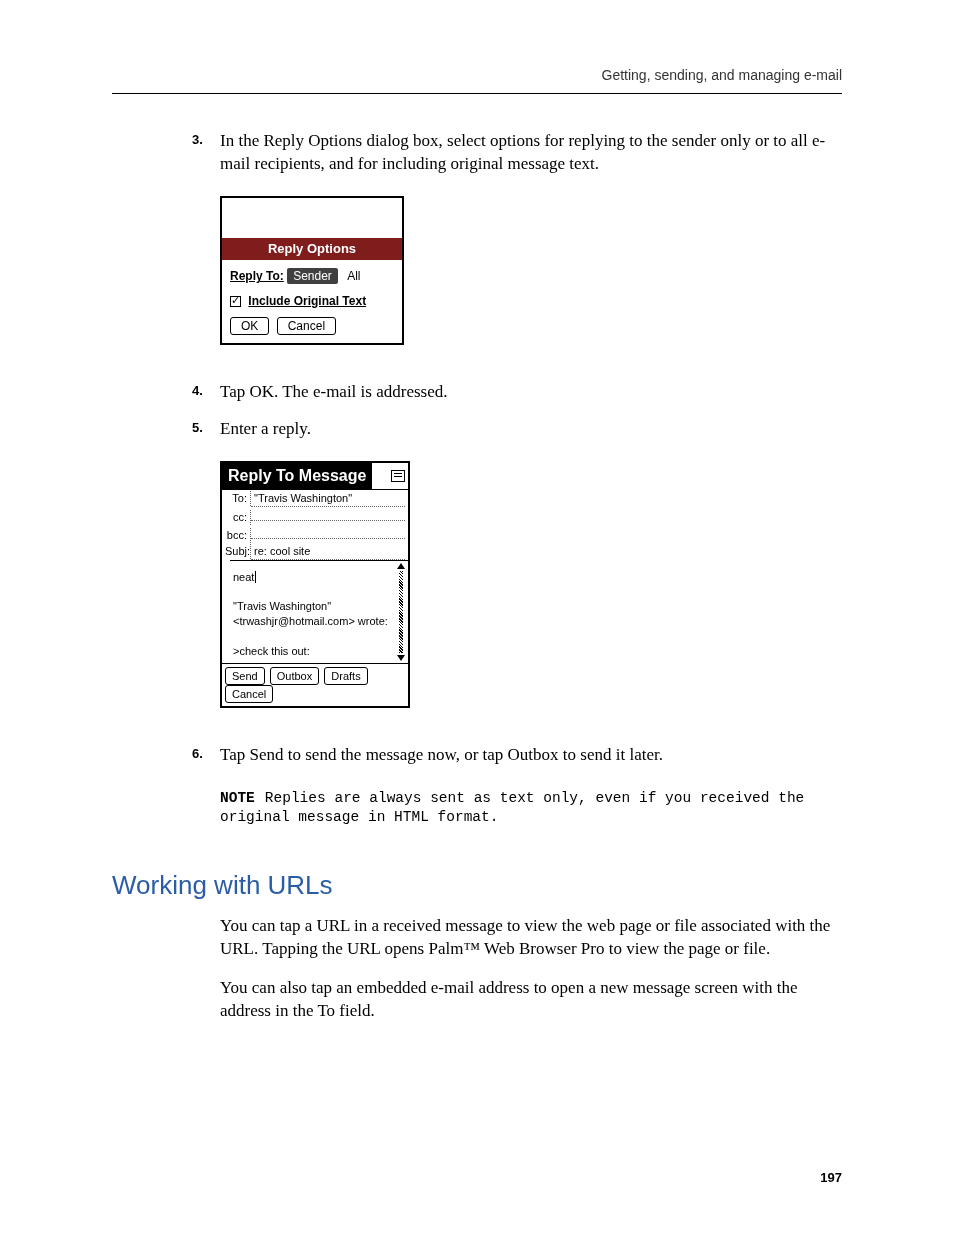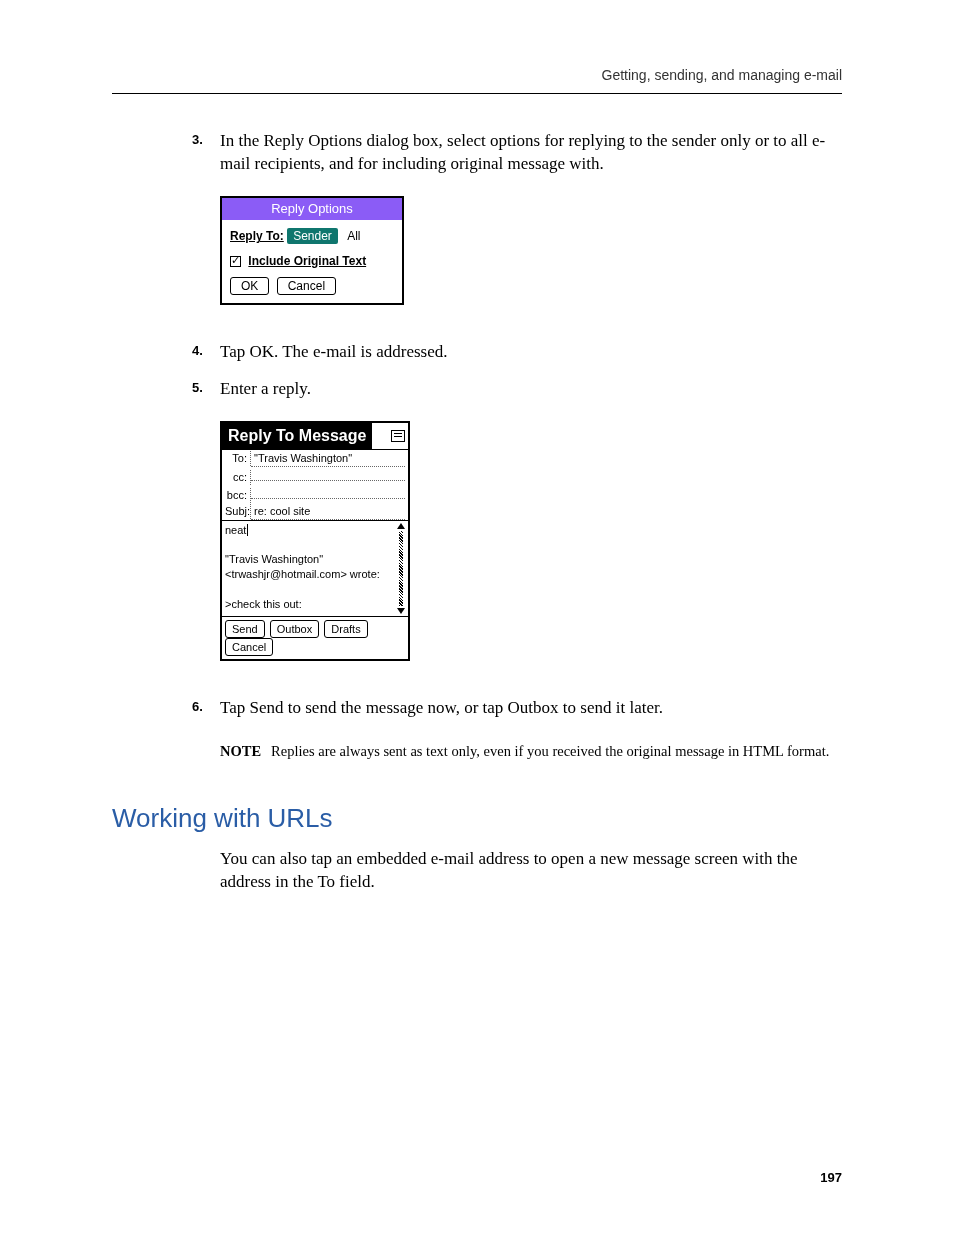--- a/index.html
+++ b/index.html
@@ -50,42 +50,43 @@
   }
   .figwrap { margin: 20px 0 36px 0; }
 
   
   .palm-dialog {
     border: 2px solid #000;
     width: 184px;
     background: #fff;
   }
   .palm-titlebar {
-    background: #8b5cf6;
+    background: #7f1d1d;
     color: #fff;
     font-family: Arial, Helvetica, sans-serif;
-    font-weight: normal;
+    font-weight: bold;
     font-size: 13px;
     text-align: center;
     padding: 2px 0 3px 0;
+    margin-top: 40px;
   }
   .palm-body {
     padding: 8px 8px 8px 8px;
     font-family: Arial, Helvetica, sans-serif;
     font-size: 12px;
   }
   .row { margin-bottom: 8px; white-space: nowrap; }
   .lbl-bold { font-weight: bold; text-decoration: underline; }
   .seg {
     display: inline-block;
     padding: 0 6px;
     line-height: 16px;
     border-radius: 2px;
   }
-  .seg.active { background: #0f766e; color: #fff; }
+  .seg.active { background: #404040; color: #fff; }
   .chk {
     display: inline-block;
     width: 11px; height: 11px;
     border: 1px solid #000;
     position: relative;
     vertical-align: -2px;
     margin-right: 4px;
   }
   .chk::after {
     content: "✓";
@@ -150,24 +151,25 @@
     border-right: 1px dotted #666;
   }
   .field-row .fvalue {
     flex: 1;
     border-bottom: 1px dotted #666;
     min-height: 13px;
     padding-left: 3px;
   }
   .msgbody {
     position: relative;
-    padding: 2px 16px 4px 3px;
+    padding: 9px 16px 4px 3px;
     border-top: 1px solid #000;
     min-height: 80px;
     word-break: break-all;
+    margin-left: 8px;
   }
   .cursor-line {
     border-right: 1px solid #000;
     padding-right: 1px;
   }
   .scroll {
     position: absolute;
     right: 3px; top: 2px; bottom: 2px;
     width: 8px;
   }
@@ -183,21 +185,21 @@
   .scroll .track {
     position: absolute;
     left: 2px; top: 8px; bottom: 8px;
     width: 4px;
     background: repeating-linear-gradient(45deg,#000 0,#000 1px,#fff 1px,#fff 2px);
   }
   .btnrow { border-top: 1px solid #000; padding: 3px; }
   .btnrow .palm-btn { padding: 0 6px; margin-right: 2px; font-size: 11px; }
 
   .note {
-    font-family: Liberation Serif, serif;
+    font-family: Liberation Mono, monospace;
     font-size: 14.5px;
     margin-top: 22px;
   }
   .note .note-lbl { font-weight: bold; margin-right: 10px; }
 
   h2.section {
     font-family: "Arial Narrow", Arial, Helvetica, sans-serif;
     font-stretch: condensed;
     font-weight: 400;
     font-size: 26px;
@@ -220,21 +222,21 @@
 
 <div class="page">
 
   <div class="runhead">Getting, sending, and managing e-mail</div>
 
   <div class="content">
 
     <ol class="steps">
       <li>
         <span class="num">3.</span>
-        <span>In the Reply Options dialog box, select options for replying to the sender only or to all e-mail recipients, and for including original message with.</span>
+        <span>In the Reply Options dialog box, select options for replying to the sender only or to all e-mail recipients, and for including original message text.</span>
 
         <div class="figwrap">
           <div class="palm-dialog">
             <div class="palm-titlebar">Reply Options</div>
             <div class="palm-body">
               <div class="row">
                 <span class="lbl-bold">Reply To:</span>
                 <span class="seg active">Sender</span>
                 <span class="seg">All</span>
               </div>
@@ -309,18 +311,19 @@
         <span>Tap Send to send the message now, or tap Outbox to send it later.</span>
       </li>
     </ol>
 
     <p class="note">
       <span class="note-lbl">NOTE</span><span>Replies are always sent as text only, even if you received the original message in HTML format.</span>
     </p>
 
     <h2 class="section">Working with URLs</h2>
 
+    <p class="body">You can tap a URL in a received message to view the web page or file associated with the URL. Tapping the URL opens Palm™ Web Browser Pro to view the page or file.</p>
     <p class="body">You can also tap an embedded e-mail address to open a new message screen with the address in the To field.</p>
 
   </div>
 
   <div class="pagenum">197</div>
 </div>
 
 </body></html>

